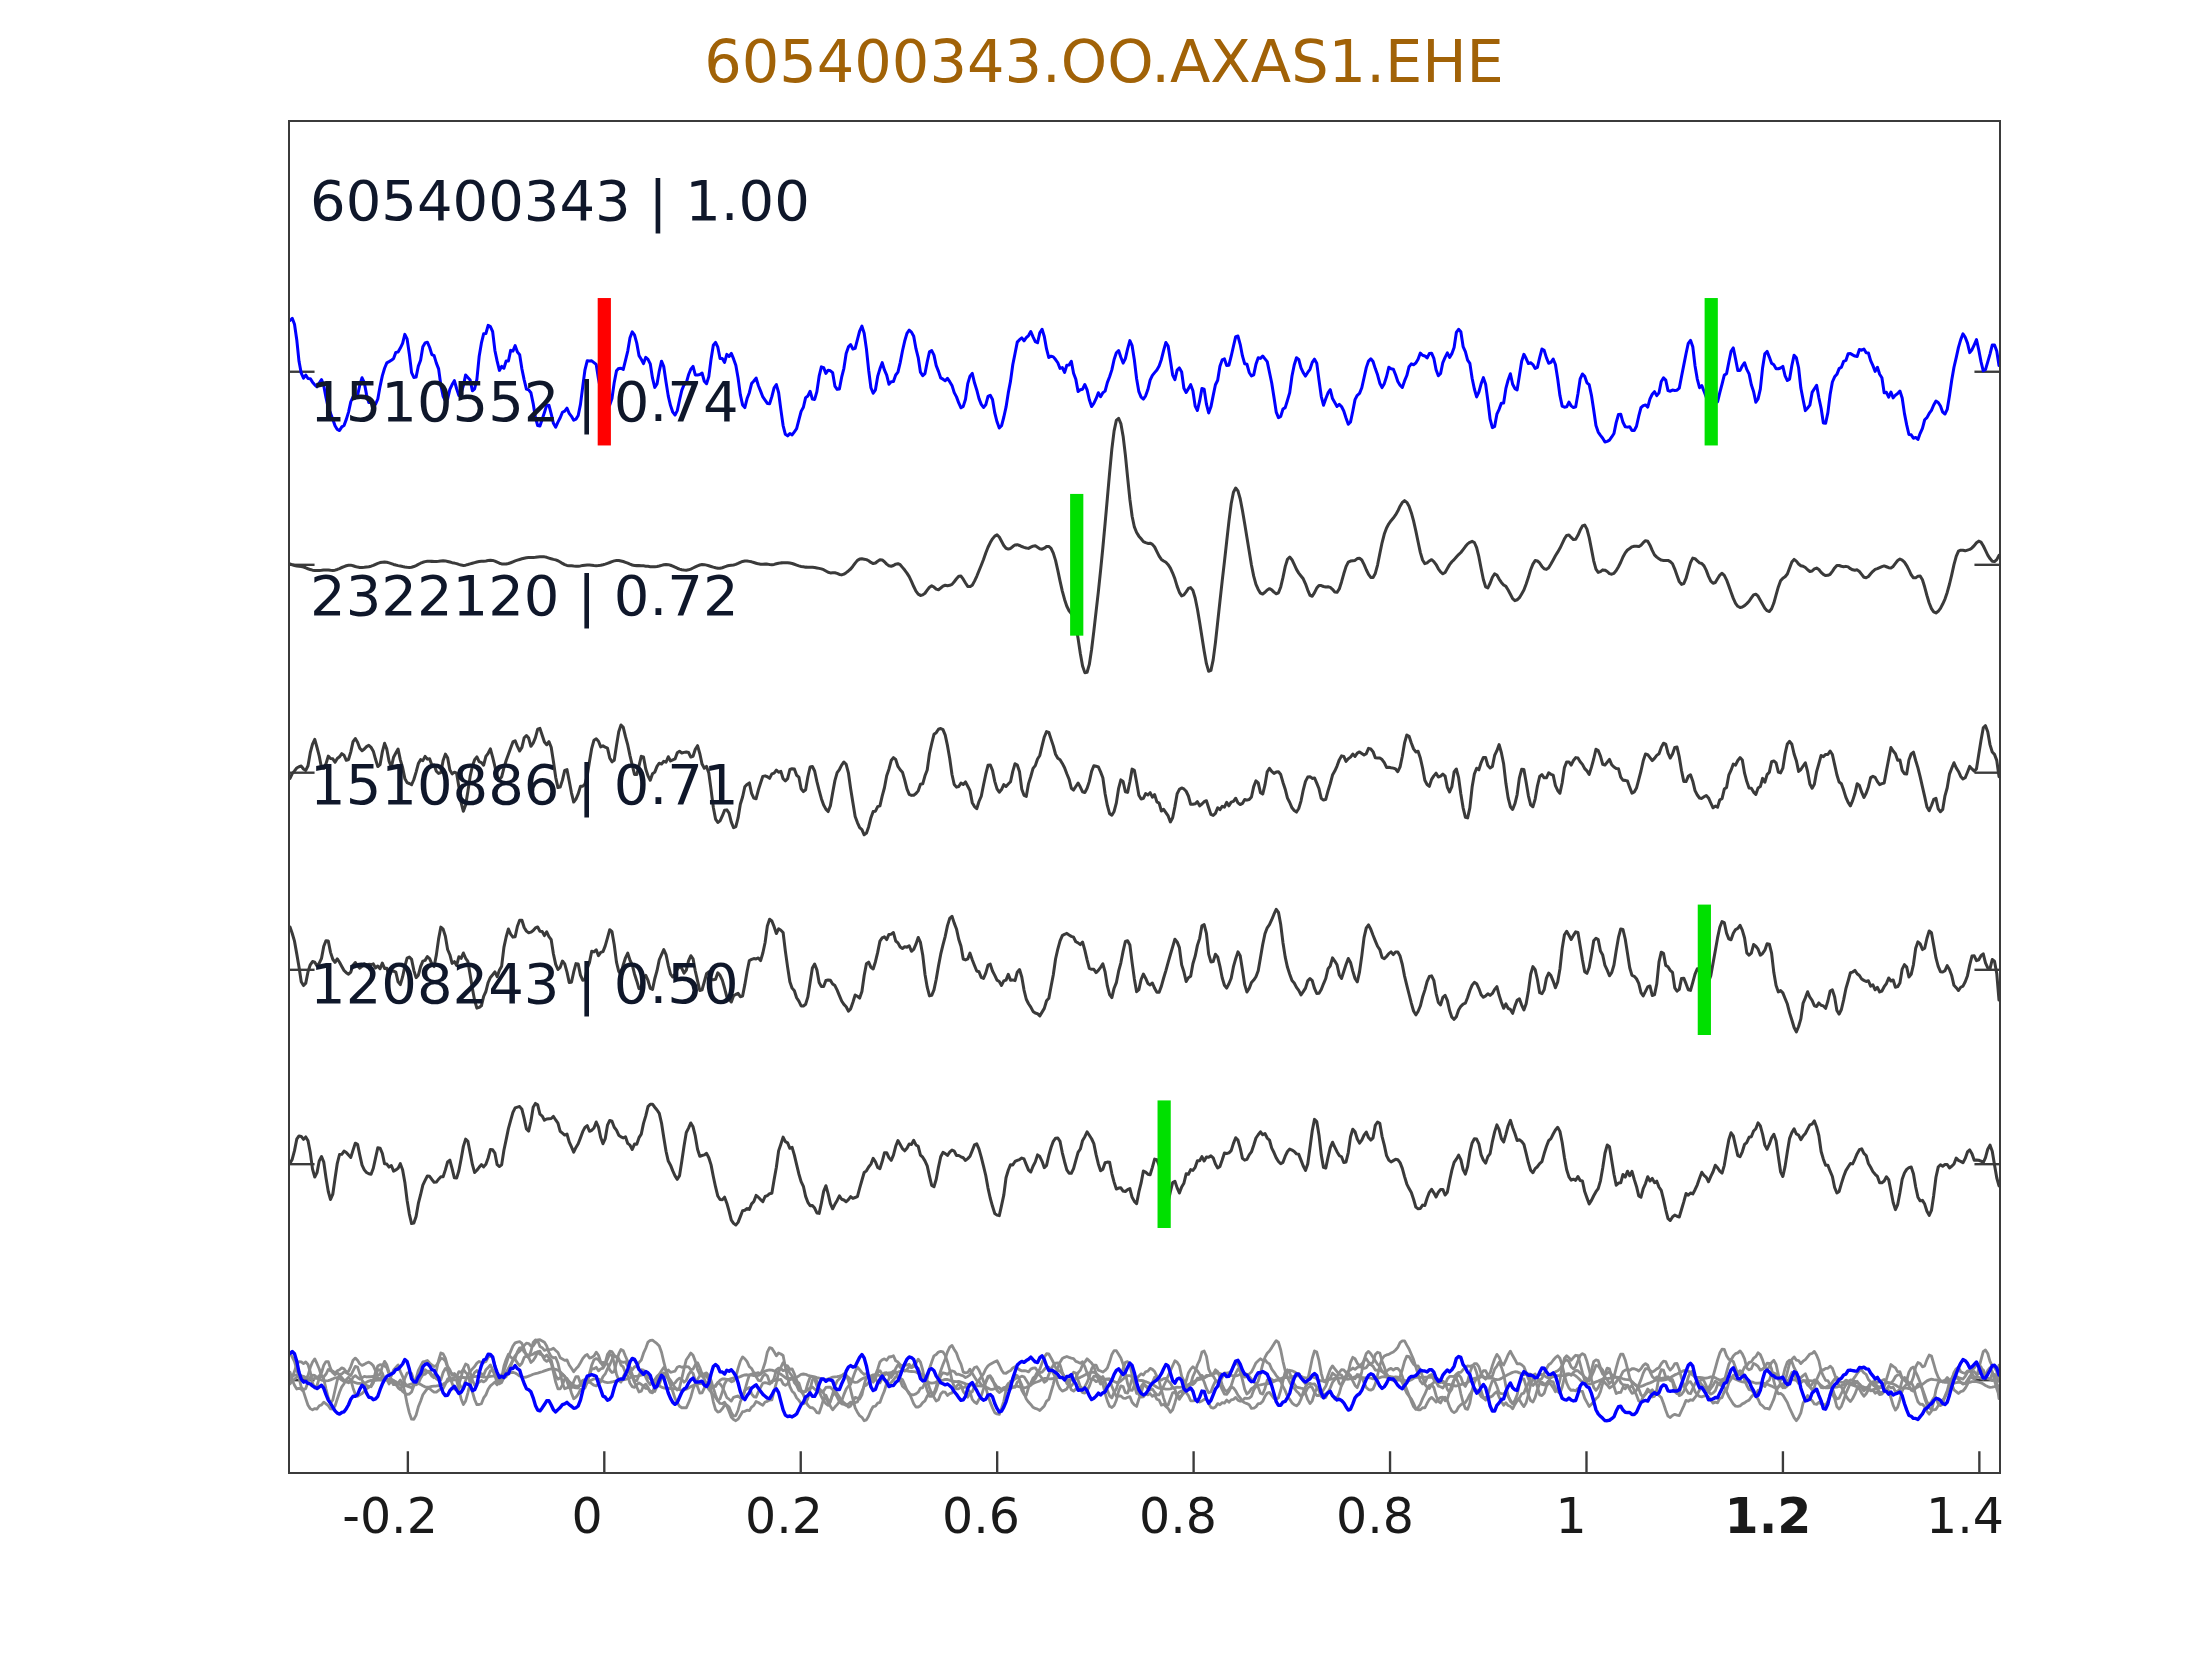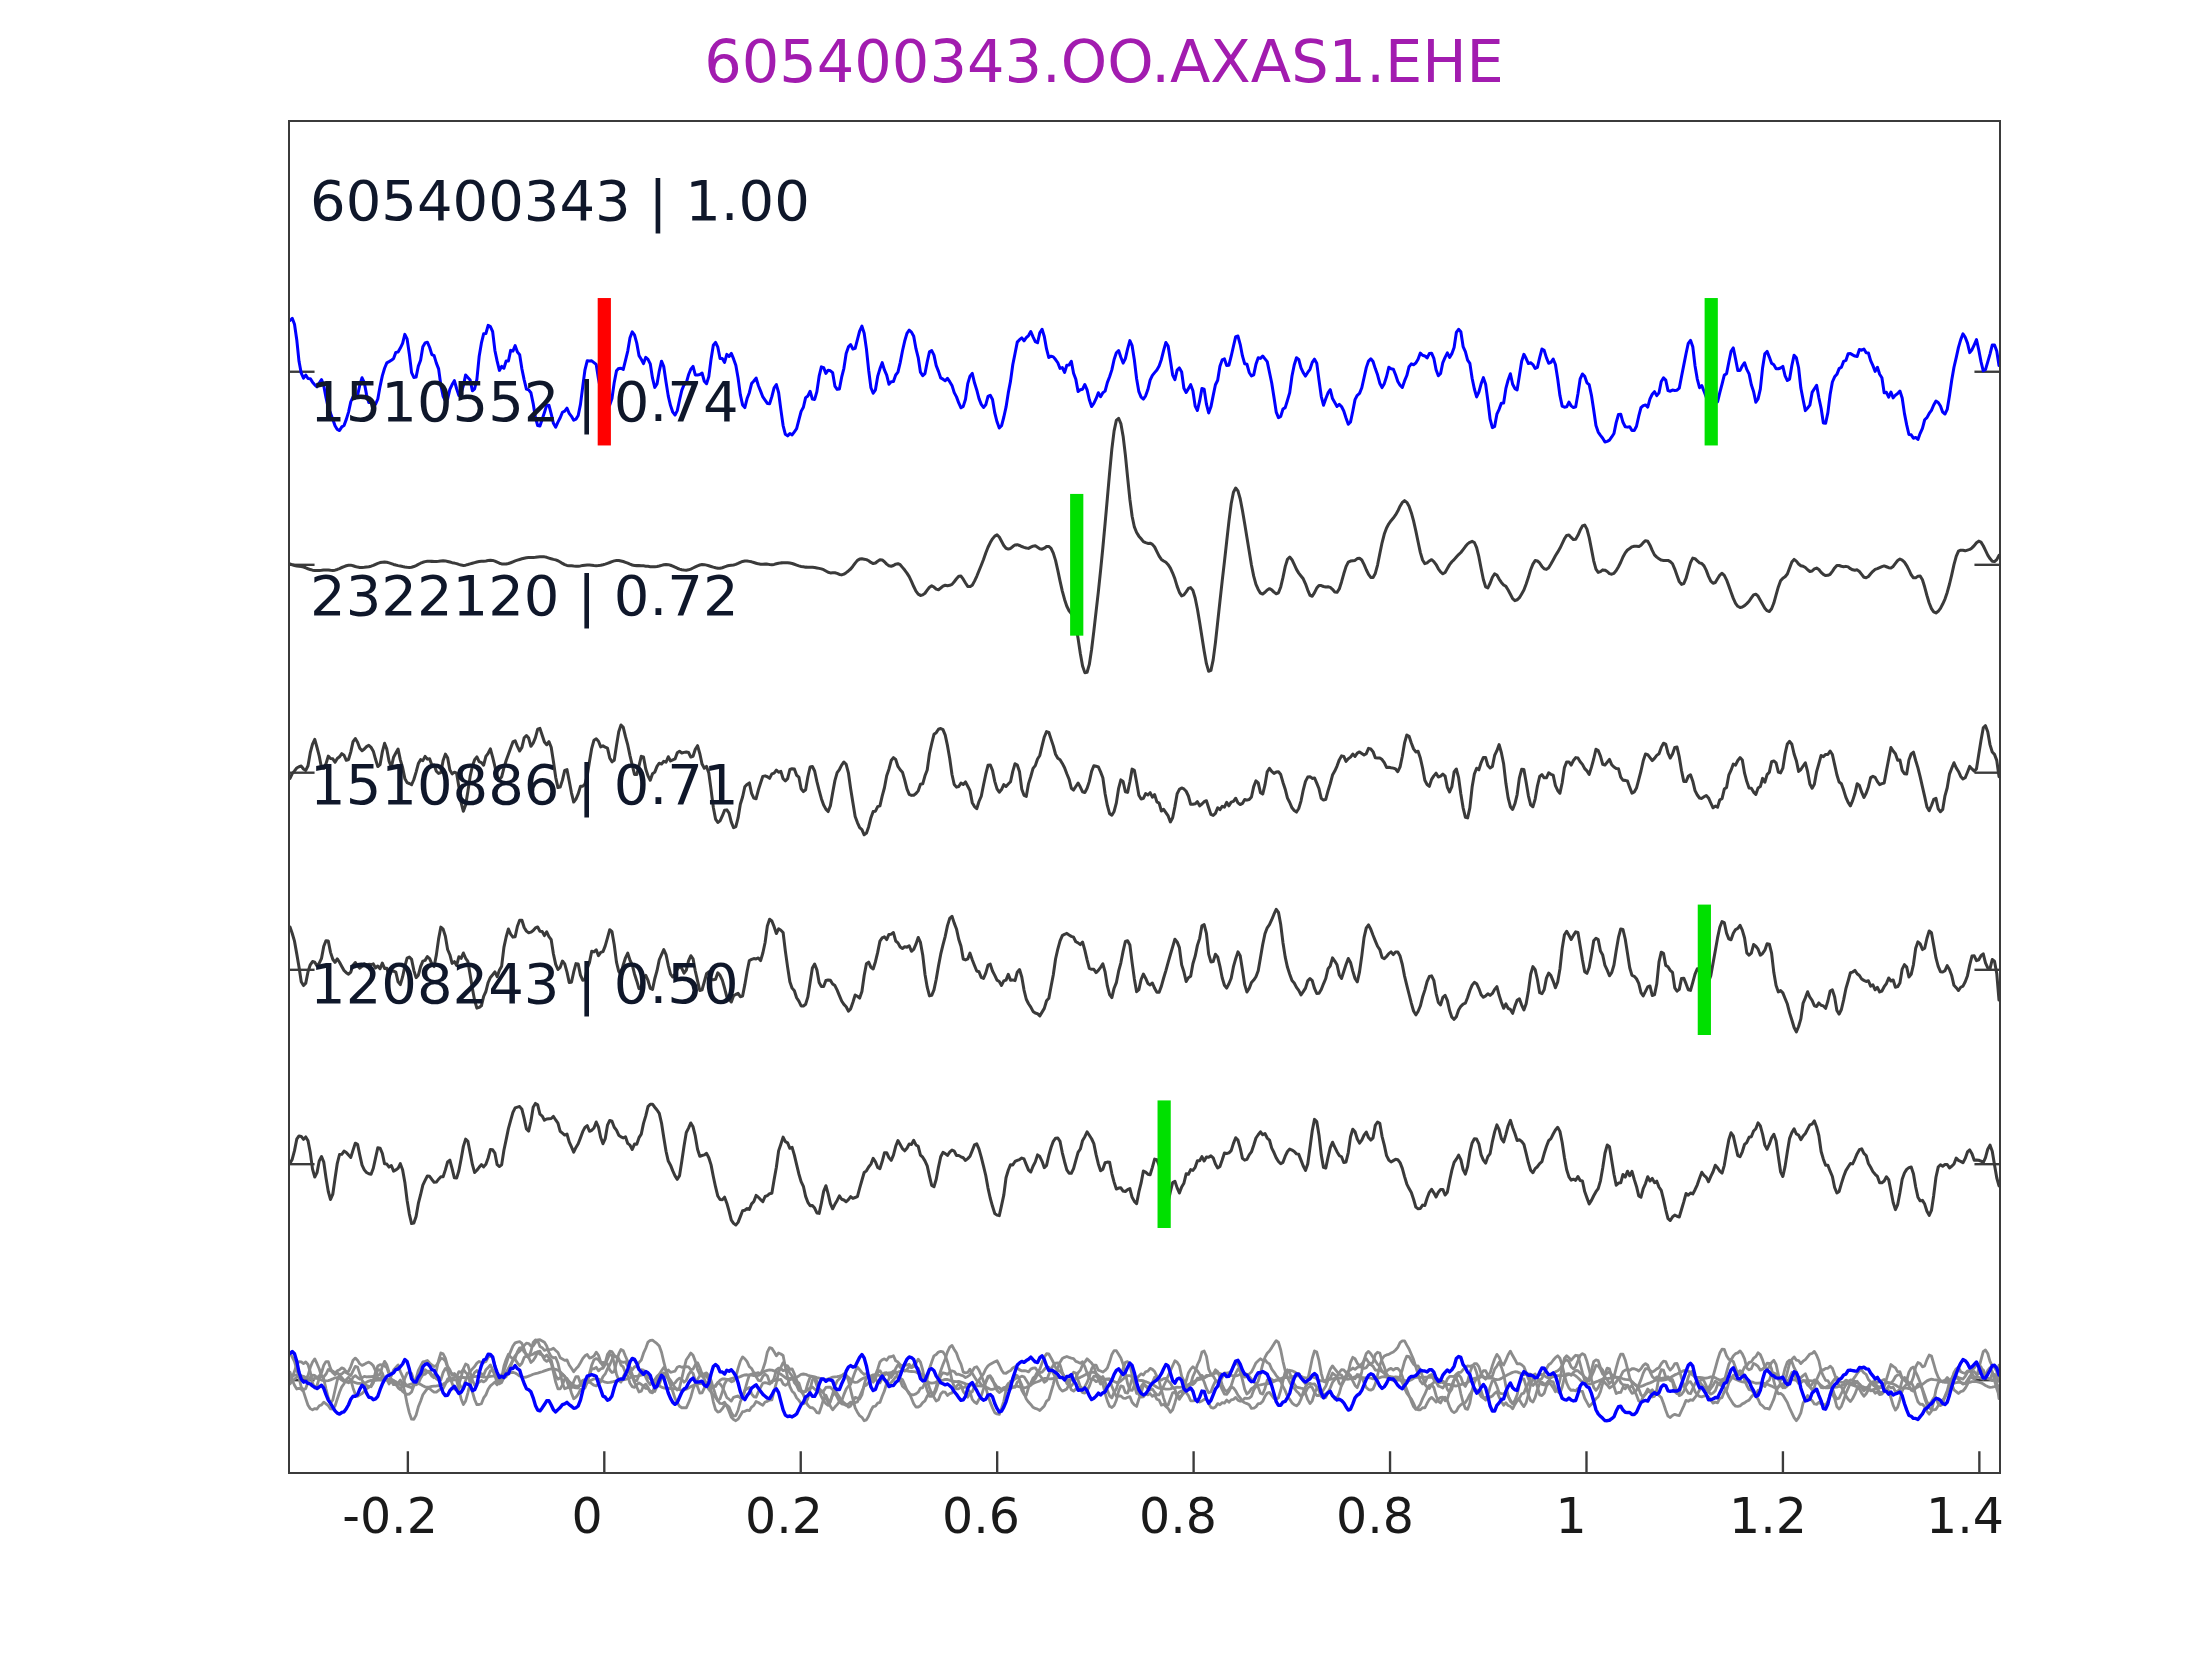--- a/index.html
+++ b/index.html
@@ -20,21 +20,21 @@
     background: #ffffff;
   }
   #fig-title {
     position: absolute;
     left: 0;
     top: 26.5px;
     width: 2208px;
     text-align: center;
     font-size: 59px;
     font-family: "DejaVu Sans", sans-serif;
-    color: #a21caf;
+    color: #a16207;
     letter-spacing: 0px;
     white-space: nowrap;
   }
   #axes {
     position: absolute;
     left: 288px;
     top: 120px;
     width: 1713px;
     height: 1354px;
     border: 2.8px solid #3b3b3b;
@@ -133,18 +133,18 @@
     </div>
 
   <div id="xticklabels">
       <div class="xtick-label" style="left: 118px;">-0.2</div>
       <div class="xtick-label" style="left: 315px;">0</div>
       <div class="xtick-label" style="left: 512px;">0.2</div>
       <div class="xtick-label" style="left: 709px;">0.6</div>
       <div class="xtick-label" style="left: 906px;">0.8</div>
       <div class="xtick-label" style="left: 1103px;">0.8</div>
       <div class="xtick-label" style="left: 1299px;">1</div>
-      <div class="xtick-label" style="left: 1496px;">1.2</div>
+      <div class="xtick-label" style="left: 1496px; font-weight: bold;">1.2</div>
       <div class="xtick-label" style="left: 1693px;">1.4</div>
     </div>
 
 </div>
 
 
 </body></html>

